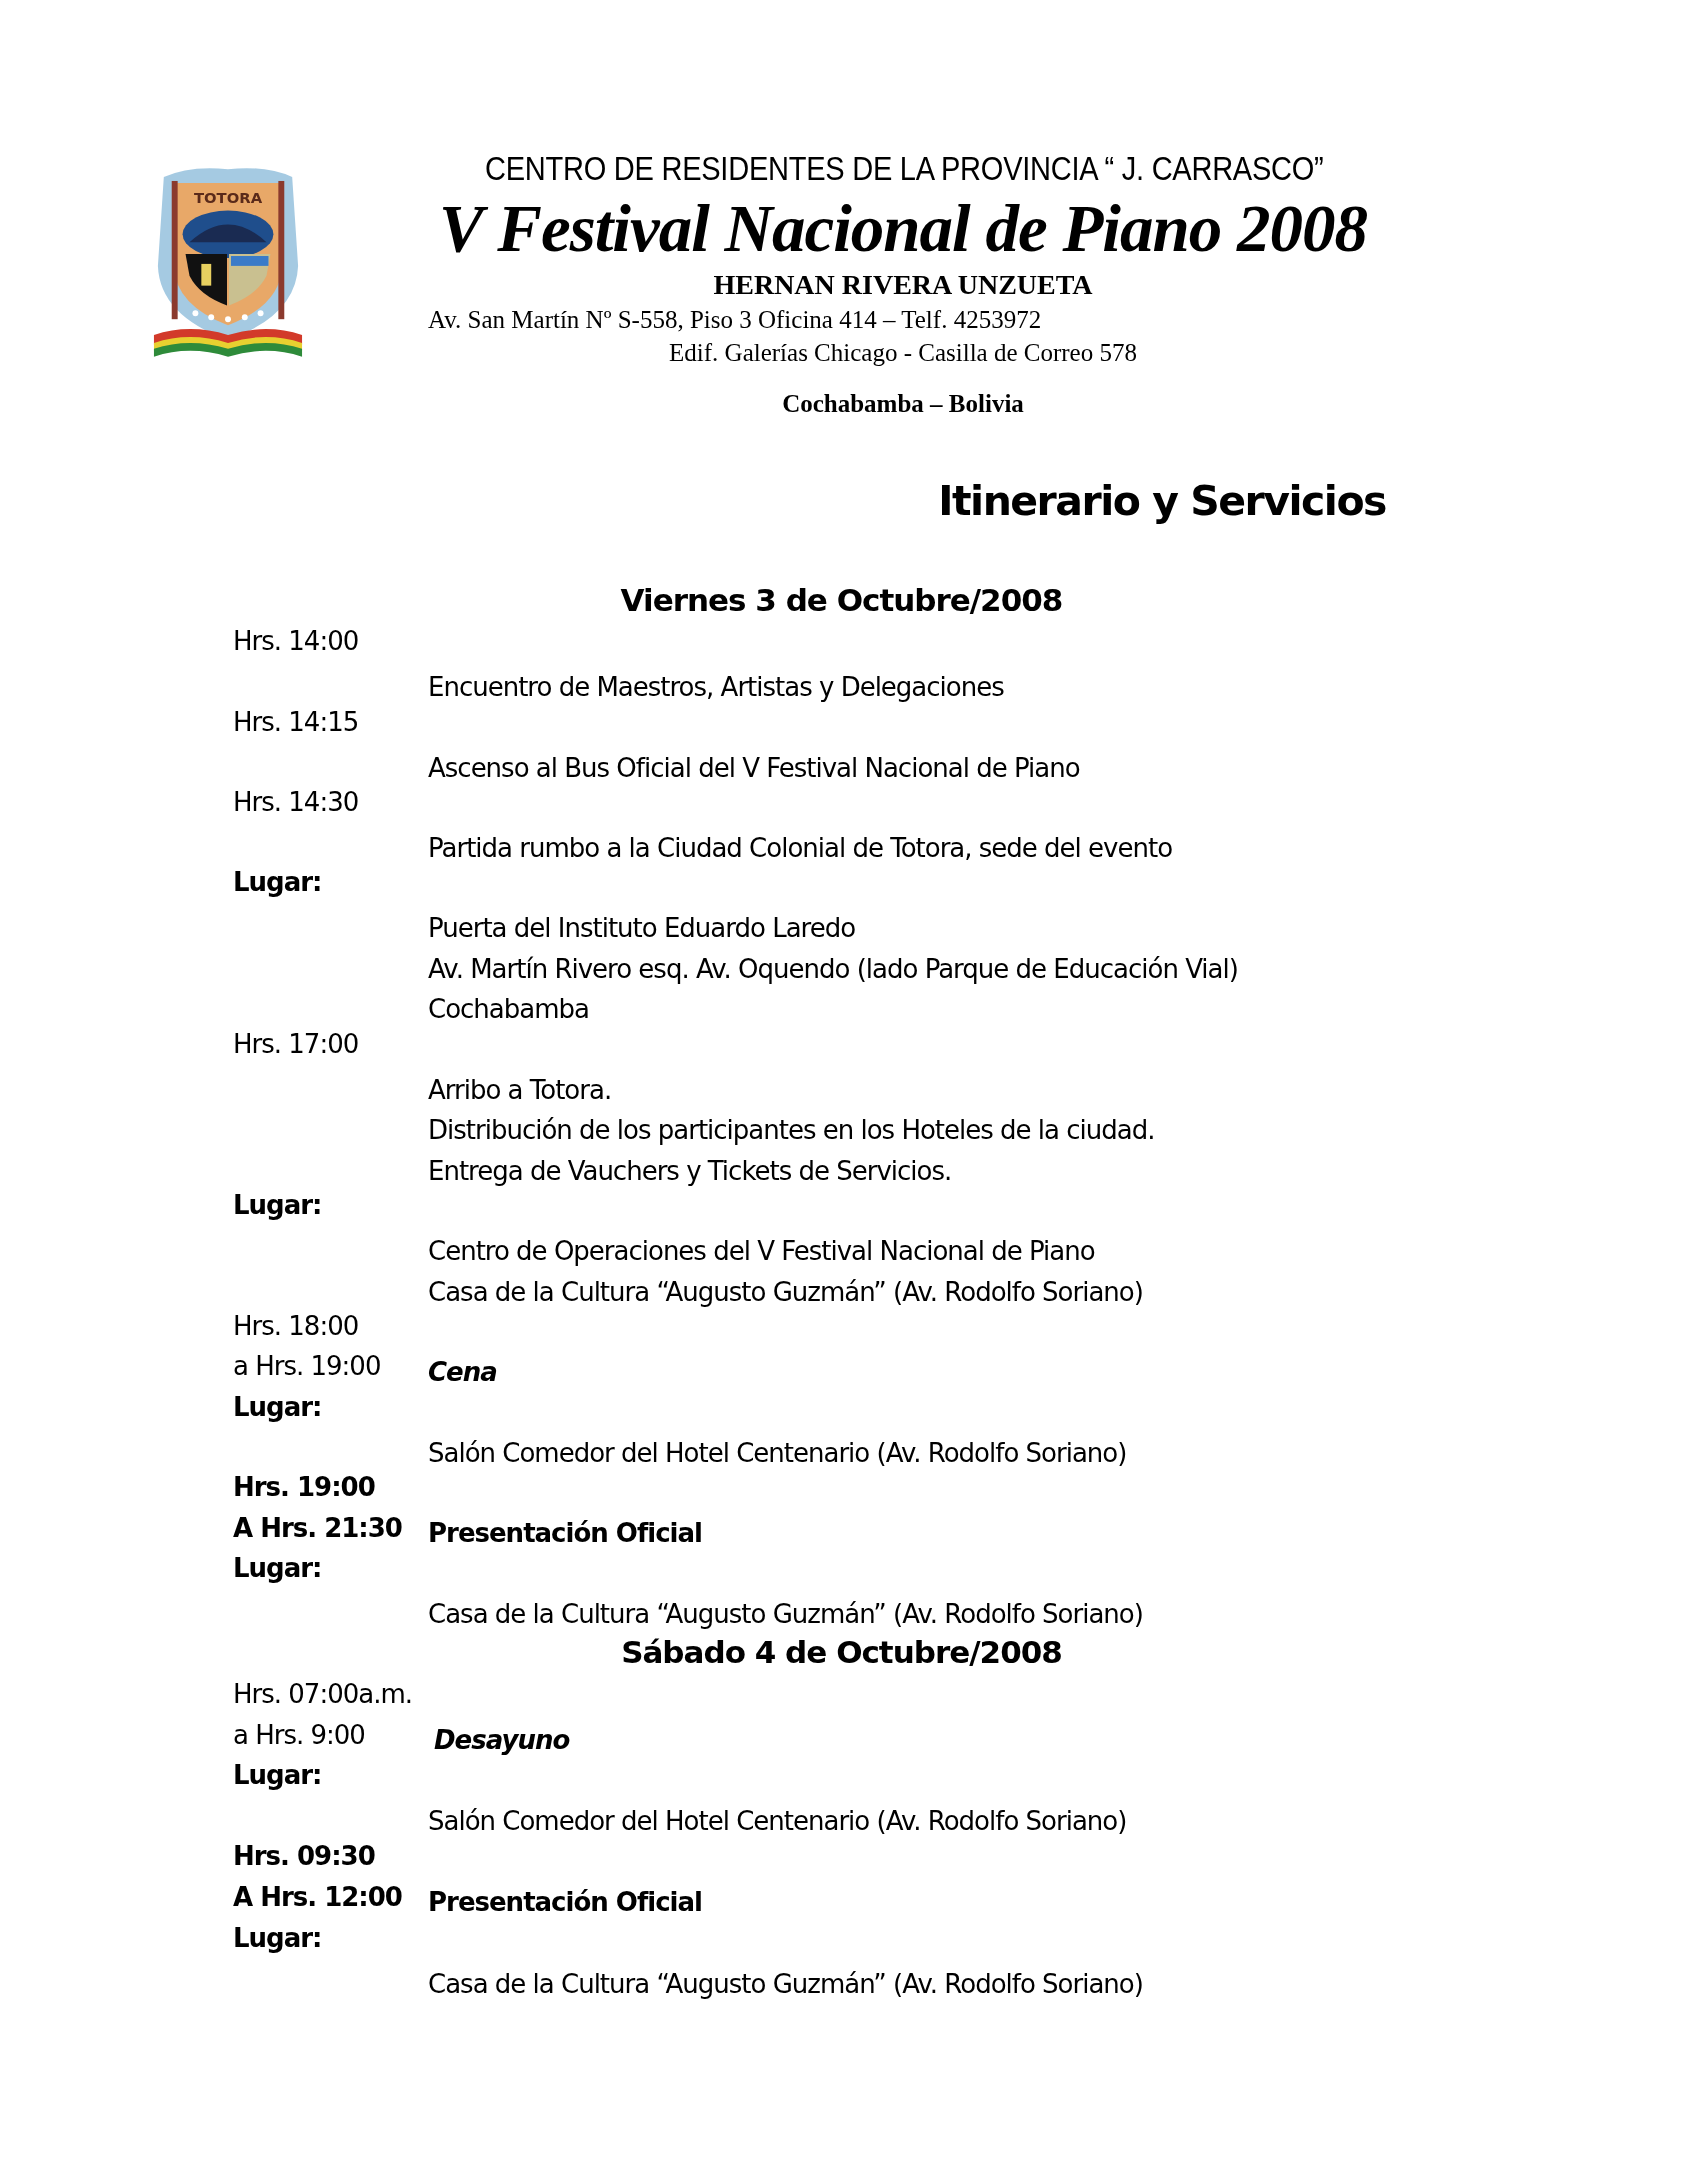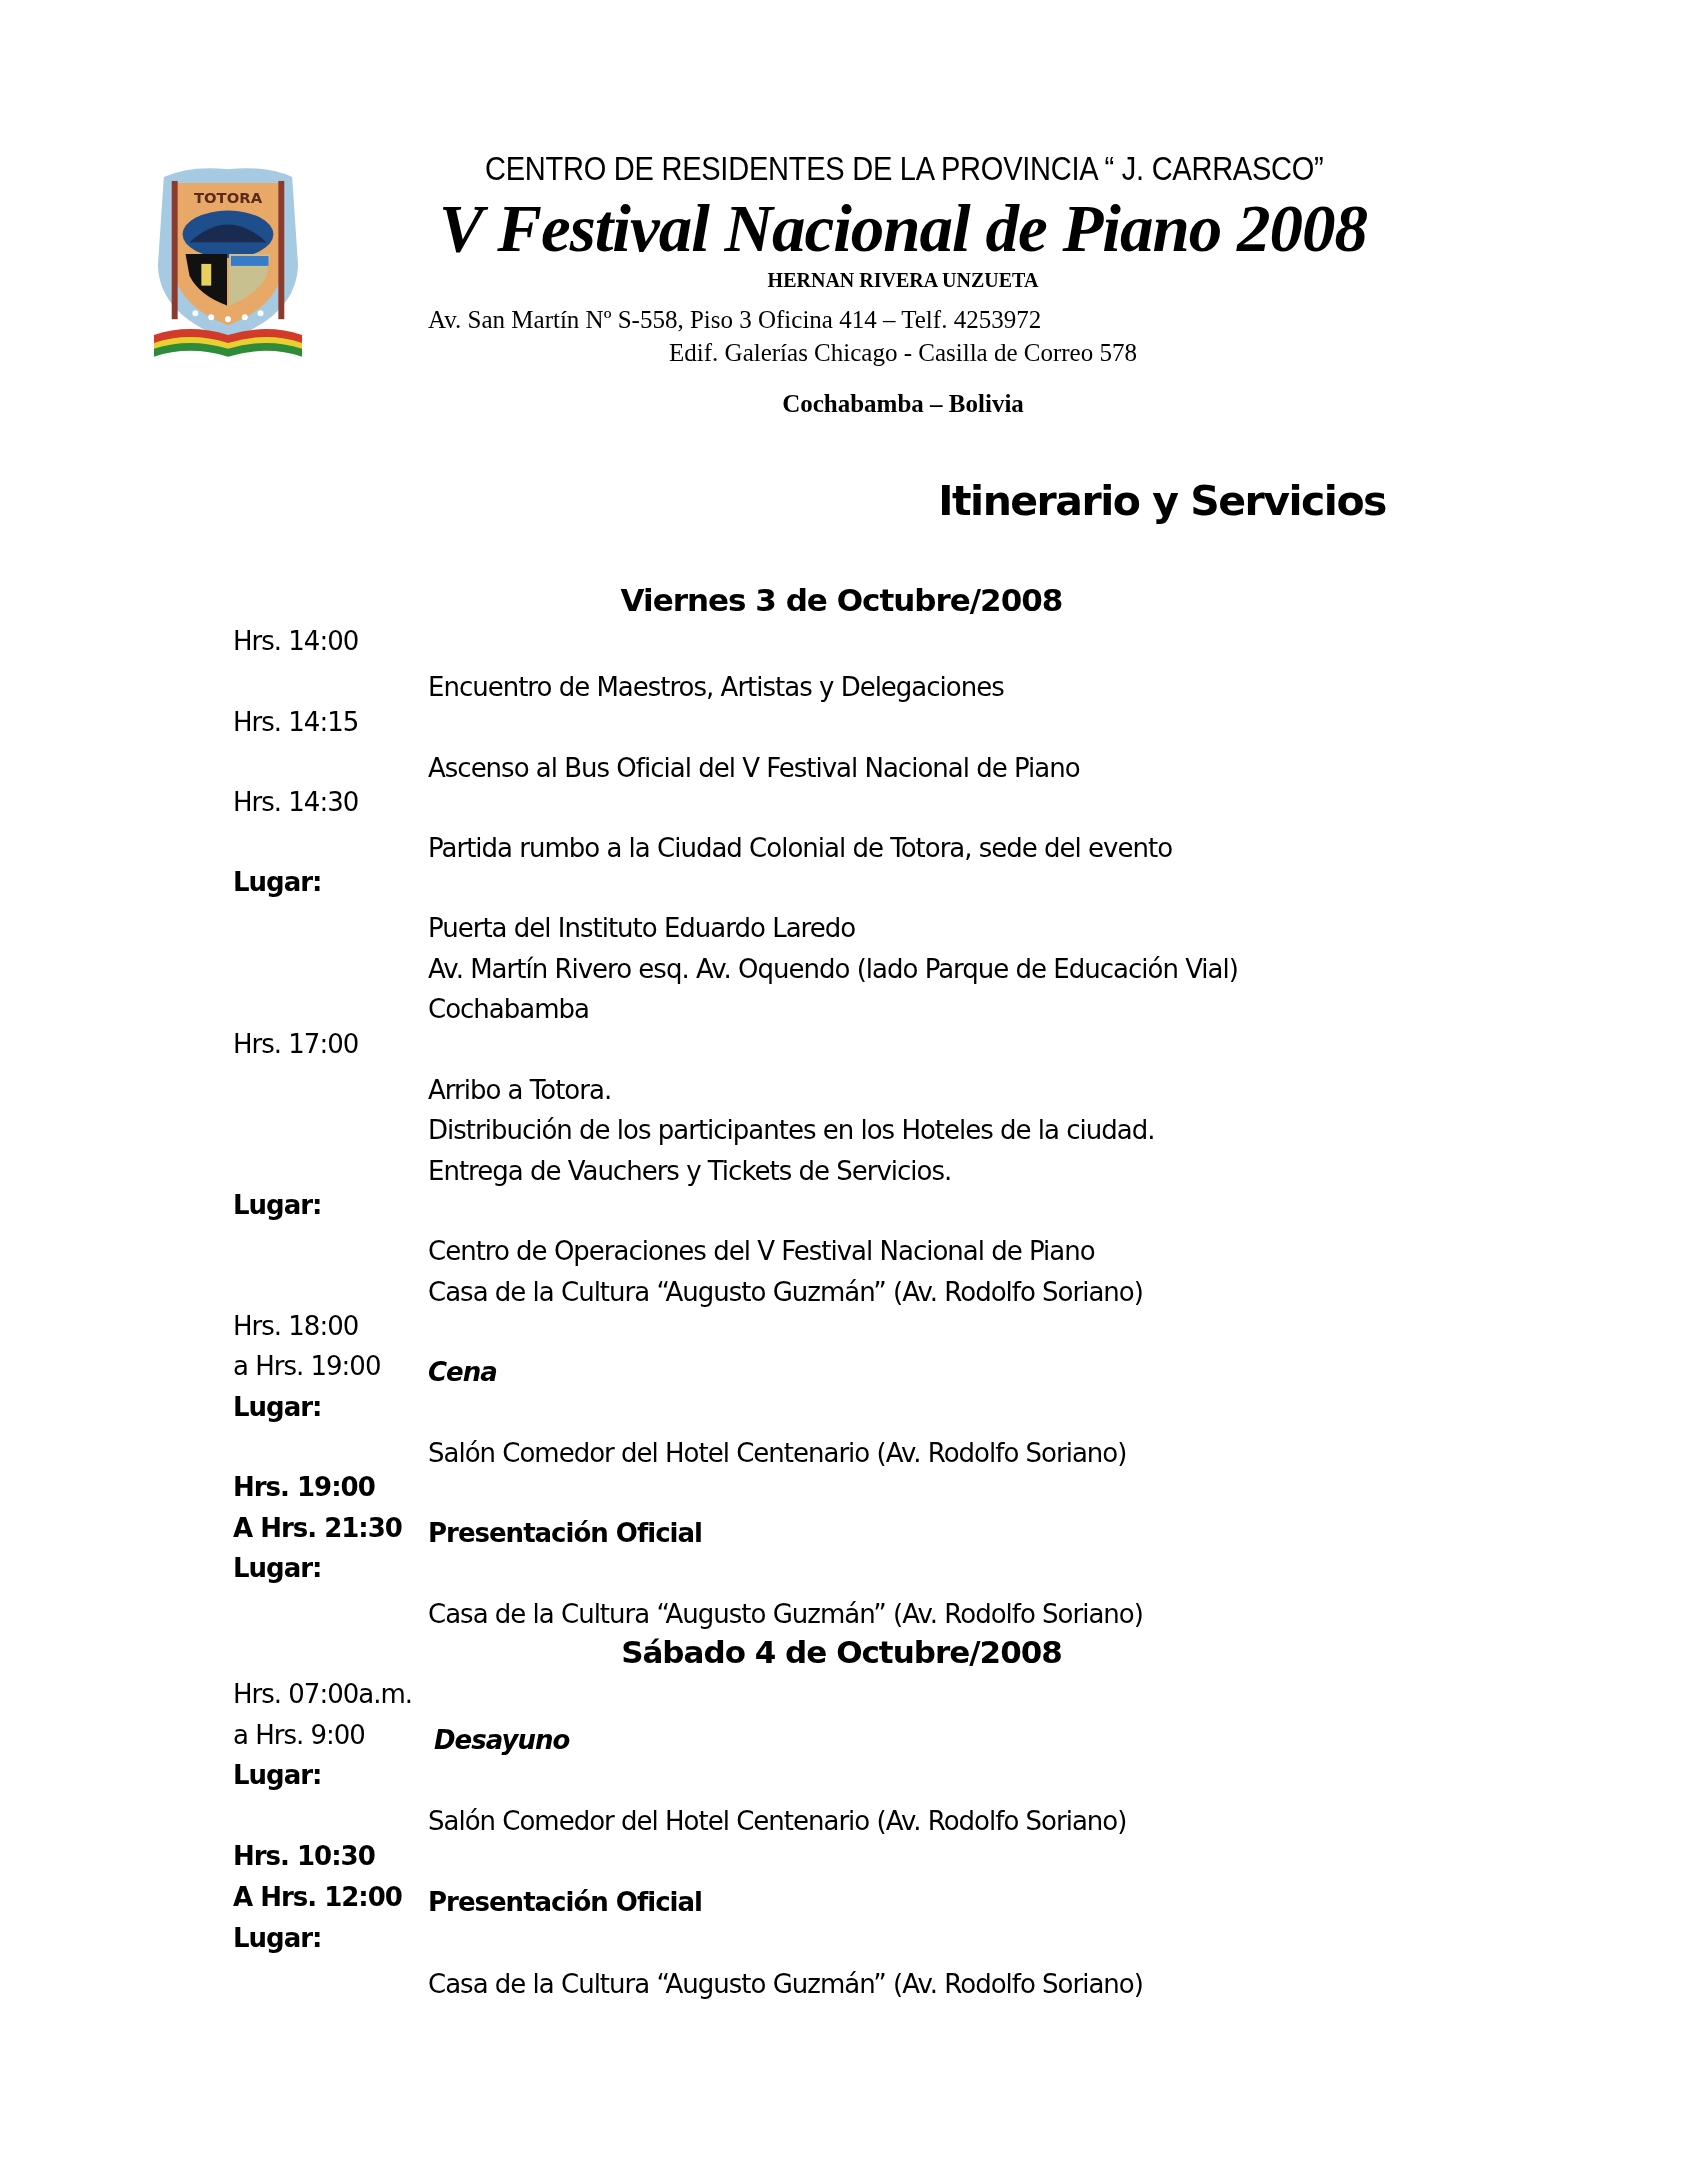--- a/index.html
+++ b/index.html
@@ -1,20 +1,20 @@
 <!DOCTYPE html>
 <html><head>
 <meta charset="utf-8">
 <style>
   html, body { margin:0; padding:0; background:#ffffff; }
   body { width:1684px; height:2179px; position:relative; overflow:hidden; color:#000; }
   .abs { position:absolute; white-space:nowrap;text-align:center; }
   .hdr1 { font-family:"Liberation Sans", sans-serif; font-size:33px; left:428px; top:150px; width:950px; text-align:center; transform:scaleX(0.88); transform-origin:center; letter-spacing:-0.3px; }
   .hdr2 { font-family:"Liberation Serif", serif; font-style:italic; font-weight:bold; font-size:67px; left:428px; top:190px; width:950px; text-align:center; letter-spacing:-1px; }
-  .hdr3 { font-family:"Liberation Serif", serif; font-weight:bold; font-size:20px; left:428px; top:269px; width:950px; text-align:center; }
+  .hdr3 { font-family:"Liberation Serif", serif; font-weight:bold; font-size:28px; left:428px; top:269px; width:950px; text-align:center; }
   .hdr4 { font-family:Liberation Serif, serif; font-size:25px; left:428px; top:306px; width:950px; text-align:left; }
   .hdr5 { font-family:"Liberation Serif", serif; font-size:25px; left:428px; top:339px; width:950px; text-align:center; }
   .hdr6 { font-family:"Liberation Serif", serif; font-weight:bold; font-size:25px; left:428px; top:370px; width:950px; text-align:center;margin-top:20px; }
   .title { font-family:"DejaVu Sans", sans-serif; font-weight:bold; font-size:41px; left:297px; top:477px; width:1089px; text-align:right; letter-spacing:-1.5px; }
   .day { font-family:"DejaVu Sans", sans-serif; font-weight:bold; font-size:31px; left:297px; width:1089px; text-align:center; letter-spacing:-1px; }
   .c1 { font-family:"DejaVu Sans", sans-serif; font-size:26px; left:233px; letter-spacing:-1px; }
   .c2 { font-family:"DejaVu Sans", sans-serif; font-size:26px; left:428px; letter-spacing:-1px;margin-top:46px; }
   .b { font-weight:bold; }
   .bi { font-weight:bold; font-style:italic; }
   .logo { position:absolute; left:150px; top:147px; width:156px; height:220px; }
@@ -93,18 +93,18 @@
 <div class="abs c2" style="top:1553px">Casa de la Cultura “Augusto Guzmán” (Av. Rodolfo Soriano)</div>
 
 <div class="abs day" style="top:1634px">Sábado 4 de Octubre/2008</div>
 
 <div class="abs c1" style="top:1679px">Hrs. 07:00a.m.</div>
 <div class="abs c2 bi" style="top:1679px; left:434px">Desayuno</div>
 <div class="abs c1" style="top:1720px">a Hrs. 9:00</div>
 <div class="abs c1 b" style="top:1760px">Lugar:</div>
 <div class="abs c2" style="top:1760px">Salón Comedor del Hotel Centenario (Av. Rodolfo Soriano)</div>
 
-<div class="abs c1 b" style="top:1841px">Hrs. 10:30</div>
+<div class="abs c1 b" style="top:1841px">Hrs. 09:30</div>
 <div class="abs c2 b" style="top:1841px">Presentación Oficial</div>
 <div class="abs c1 b" style="top:1882px">A Hrs. 12:00</div>
 <div class="abs c1 b" style="top:1923px">Lugar:</div>
 <div class="abs c2" style="top:1923px">Casa de la Cultura “Augusto Guzmán” (Av. Rodolfo Soriano)</div>
 
 
 </body></html>

